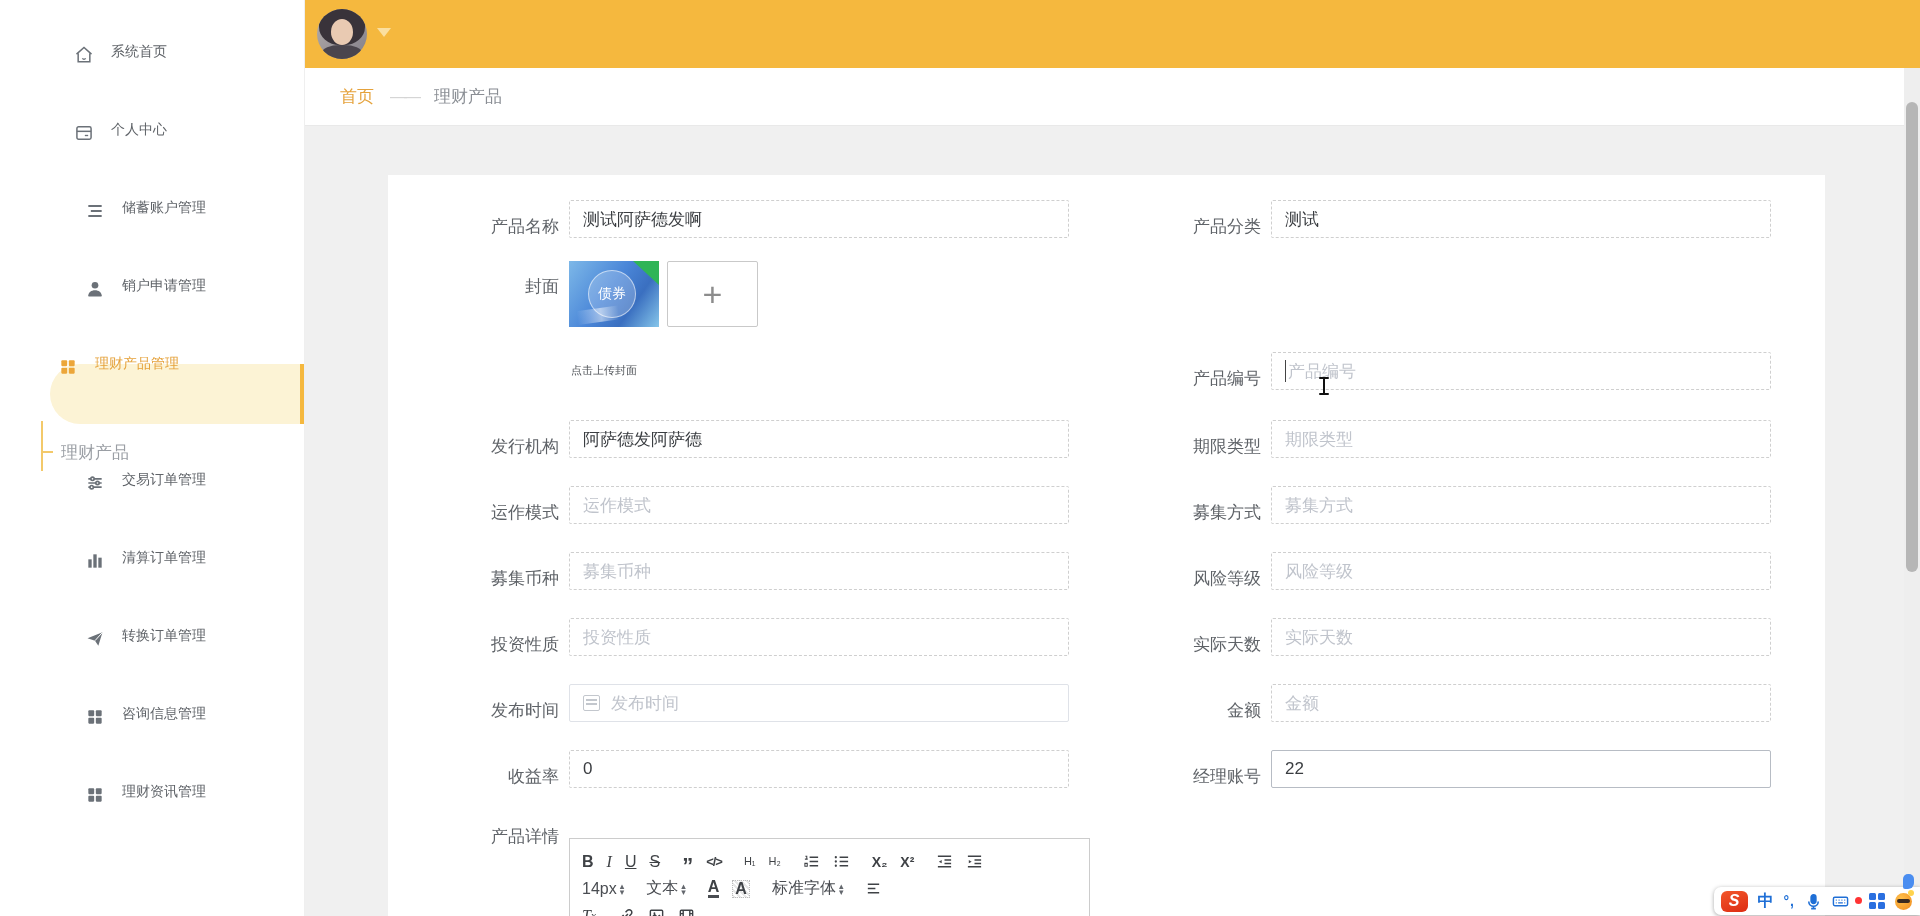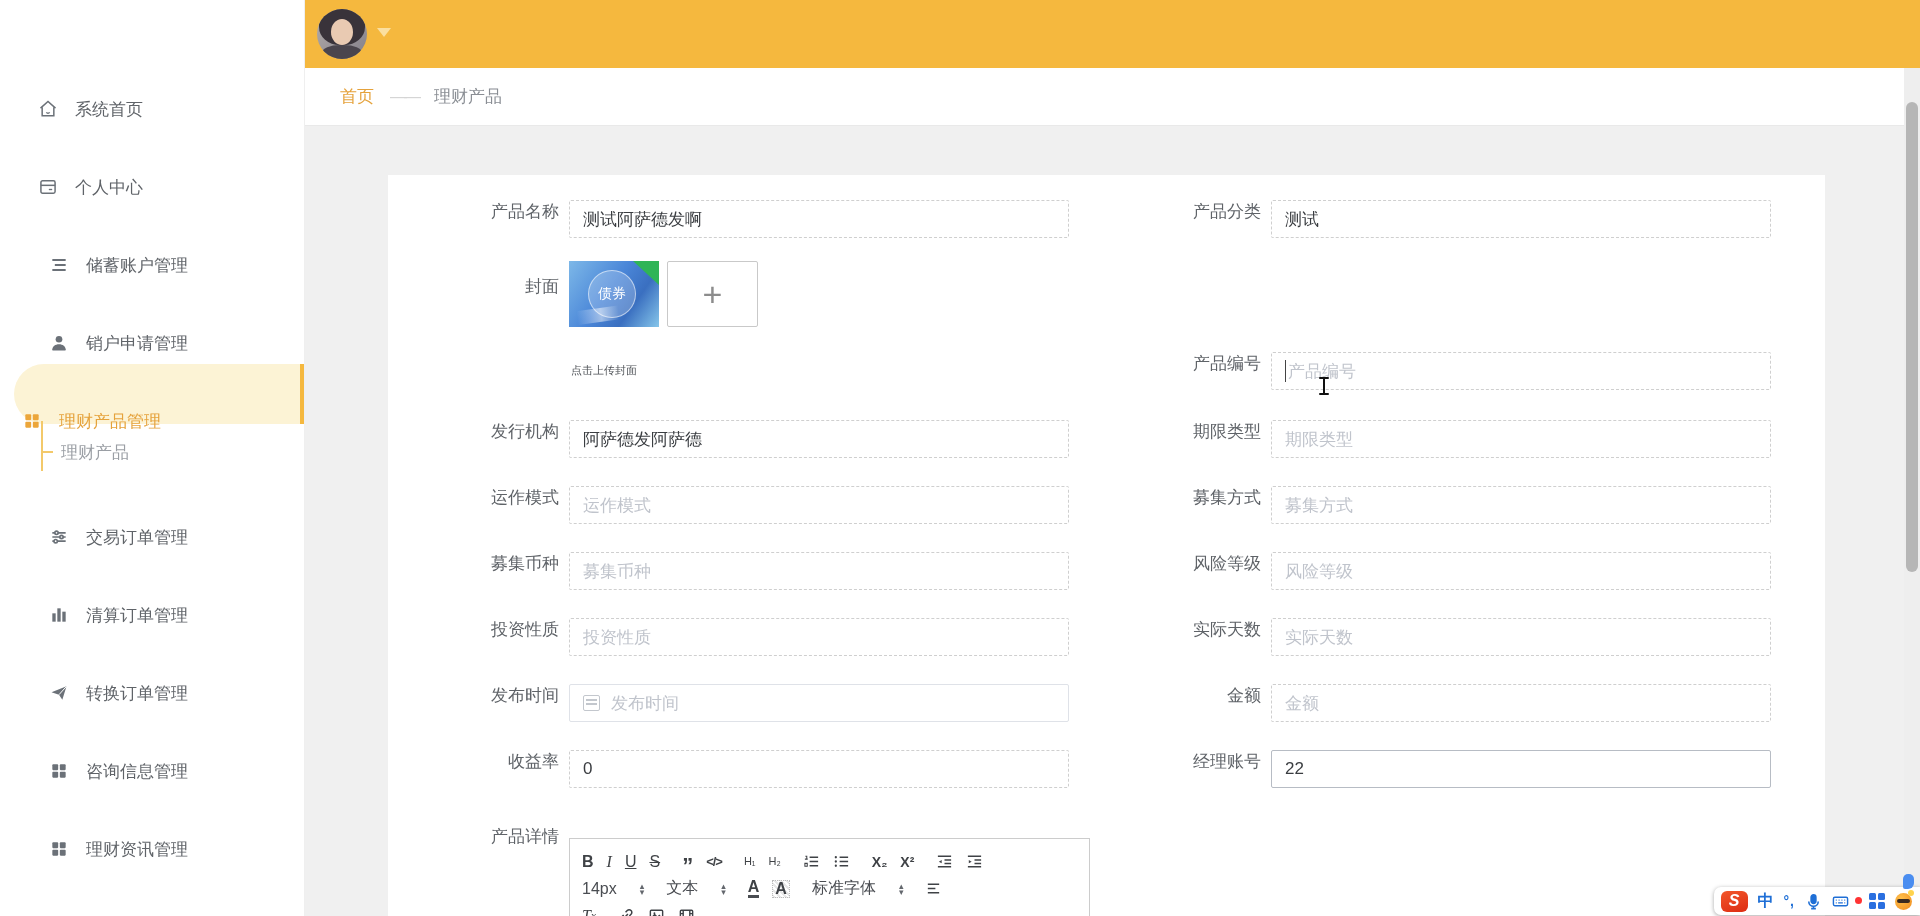--- a/index.html
+++ b/index.html
@@ -4,22 +4,22 @@
 <style>
   * { margin:0; padding:0; box-sizing:border-box; }
   html,body { width:1920px; height:916px; overflow:hidden; background:#fff;
     font-family:"Liberation Sans","DejaVu Sans",sans-serif; }
   .app { position:relative; width:1920px; height:916px; overflow:hidden; background:#f0f0f0; }
 
   
   .sidebar { position:absolute; left:0; top:0; width:305px; height:916px; background:#fff;
     border-right:1px solid #efefef; z-index:5; }
   .snav { padding-top:43px; }
-  .s-item { position:relative; height:78px; display:flex; align-items:flex-end; cursor:pointer;
-    color:#5f6368; font-size:17px; }
+  .s-item { position:relative; height:78px; display:flex; align-items:flex-start; cursor:pointer;
+    color:#5f6368; font-size:14px;margin-left:36px; }
   .s-item.lvl1 { padding-left:36px; }
   .s-item.lvl2 { padding-left:47px; }
   .s-ico { display:inline-flex; width:24px; height:24px; align-items:center; justify-content:center;
     margin-right:15px; color:#6b7178; flex:0 0 24px; }
   .s-ico svg { width:20px; height:20px; }
   .s-item.active { color:#e5a23b;padding-left:20px; }
   .s-item.active .s-ico { color:#eca63a; }
   .s-pill { position:absolute; left:14px; right:0; top:9px; height:60px; background:#fcf3d5;
     border-radius:30px 0 0 30px; z-index:-1; }
   .s-bar { position:absolute; right:0; top:9px; width:4px; height:60px; background:#f5b83e; }
@@ -47,21 +47,21 @@
     border-bottom:1px solid #e9e9e9; display:flex; align-items:center; padding-left:35px;
     font-size:17px; z-index:3; }
   .crumb-home { color:#e5a23b; cursor:pointer; }
   .crumb-sep { color:#d4d4d4; margin:0 16px; letter-spacing:-3px; }
   .crumb-cur { color:#8a8e94; }
 
   
   .content { position:absolute; left:305px; top:126px; width:1599px; height:790px; background:#f0f0f0; }
   .card { position:absolute; left:83px; top:49px; width:1437px; height:900px; background:#fff; }
 
-  .field { position:absolute; height:38px; display:flex; align-items:flex-start; }
+  .field { position:absolute; height:38px; display:flex; align-items:flex-end; }
   .field.col-l { left:0; width:681px; }
   .field.col-r { left:702px; width:681px; }
   .flabel { width:171px; text-align:right; margin-right:10px; font-size:17px; color:#5f6368;
     flex:0 0 171px; }
   .inp { position:relative; width:500px; height:38px; border:1px dashed #cfcfcf; background:#fff;
     display:flex; align-items:center; padding:0 13px; font-size:17px; color:#3a3d41;
     border-radius:2px; cursor:text; }
   .inp .ph { color:#c0c4cc; }
   .inp.solid { border:1px solid #dfe2e8; }
   .inp.solid2 { border:1px solid #b7bcc4; }
@@ -99,21 +99,21 @@
   .tbtn svg { width:17px; height:17px; }
   .g { margin-left:9px; }
   .t-b { font-weight:700; }
   .t-i { font-style:italic; font-family:"Liberation Serif","DejaVu Serif",serif; }
   .t-u { text-decoration:underline; }
   .t-s { text-decoration:line-through; }
   .t-q { font-size:22px; font-weight:700; line-height:0.4; padding-top:9px; }
   .t-code { font-size:13px; font-weight:600; letter-spacing:-1px; }
   .t-h { font-weight:400; font-size:11px; }
   .t-sub,.t-sup { font-size:14px; font-weight:600; }
-  .tsel { display:inline-flex; align-items:center; gap:23px; cursor:pointer; font-size:16px; color:#4a4d52; }
+  .tsel { display:inline-flex; align-items:center; gap:3px; cursor:pointer; font-size:16px; color:#4a4d52; }
   .ud { display:inline-flex; flex-direction:column; line-height:6px; font-size:9px; color:#63676d; }
   .ud::before { content:"▴"; }
   .ud::after { content:"▾"; }
   .t-color { font-weight:600; border-bottom:3px solid #4a4d52; padding-bottom:0px; }
   .t-bg { font-weight:600; padding:0 2px;
     background:repeating-linear-gradient(45deg,#e8e8e8 0 2px,#fff 2px 4px); border:1px dotted #bbb; }
   .t-clear { font-style:italic; font-family:"Liberation Serif","DejaVu Serif",serif; font-size:16px; }
   .t-clear i { font-size:11px; vertical-align:-3px; }
 
   

